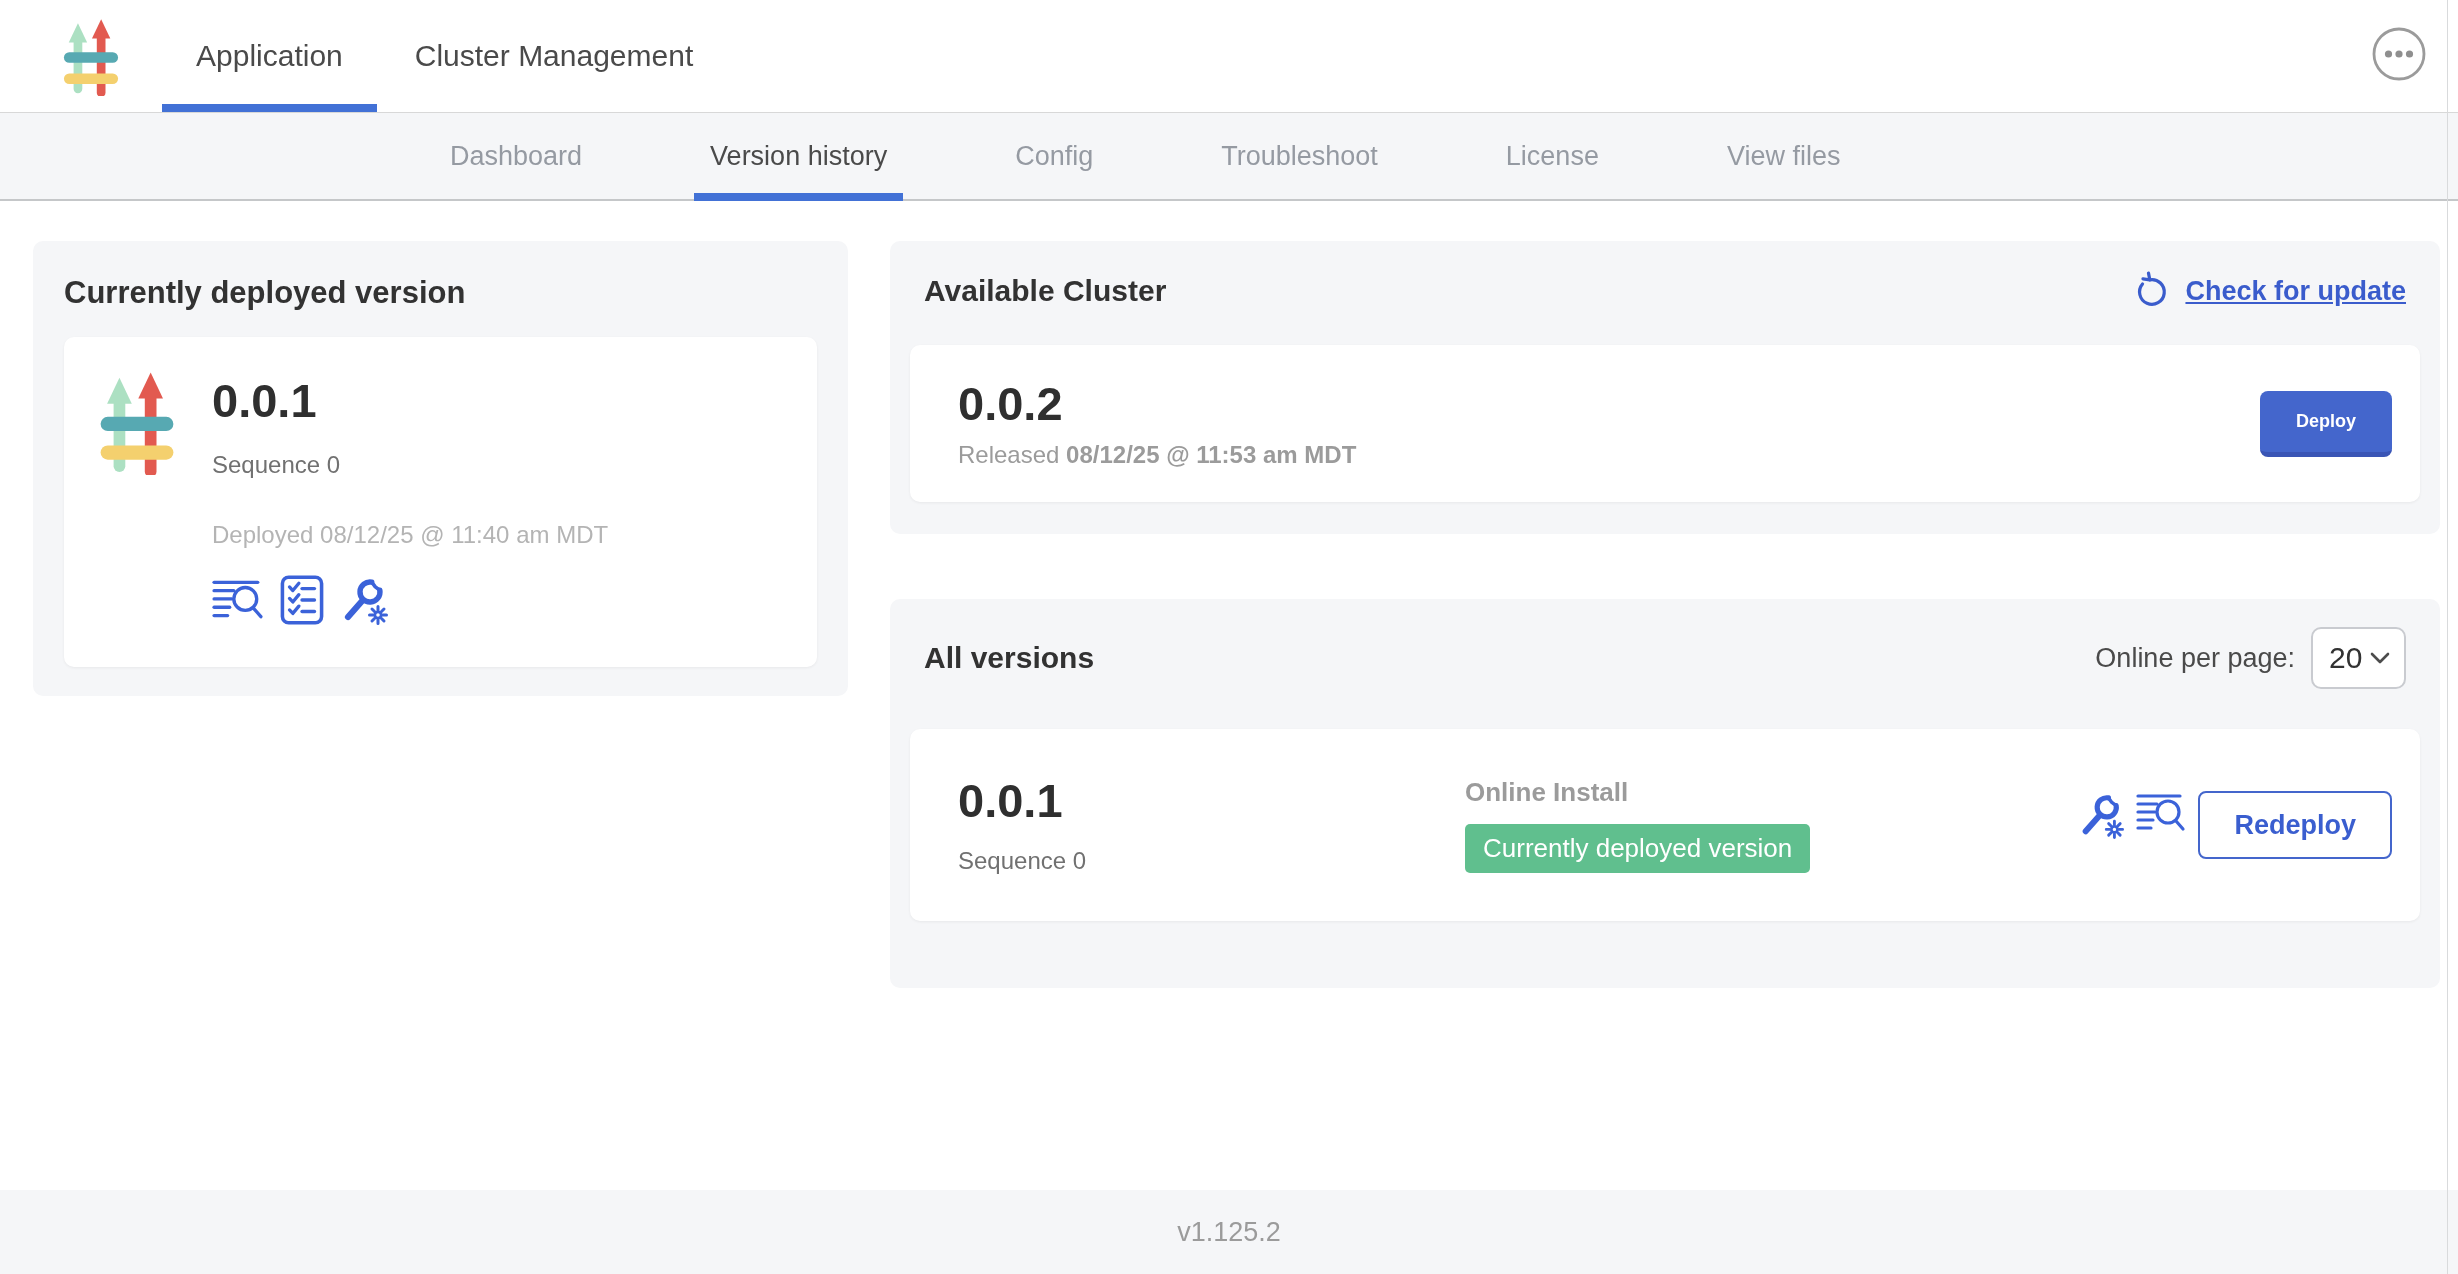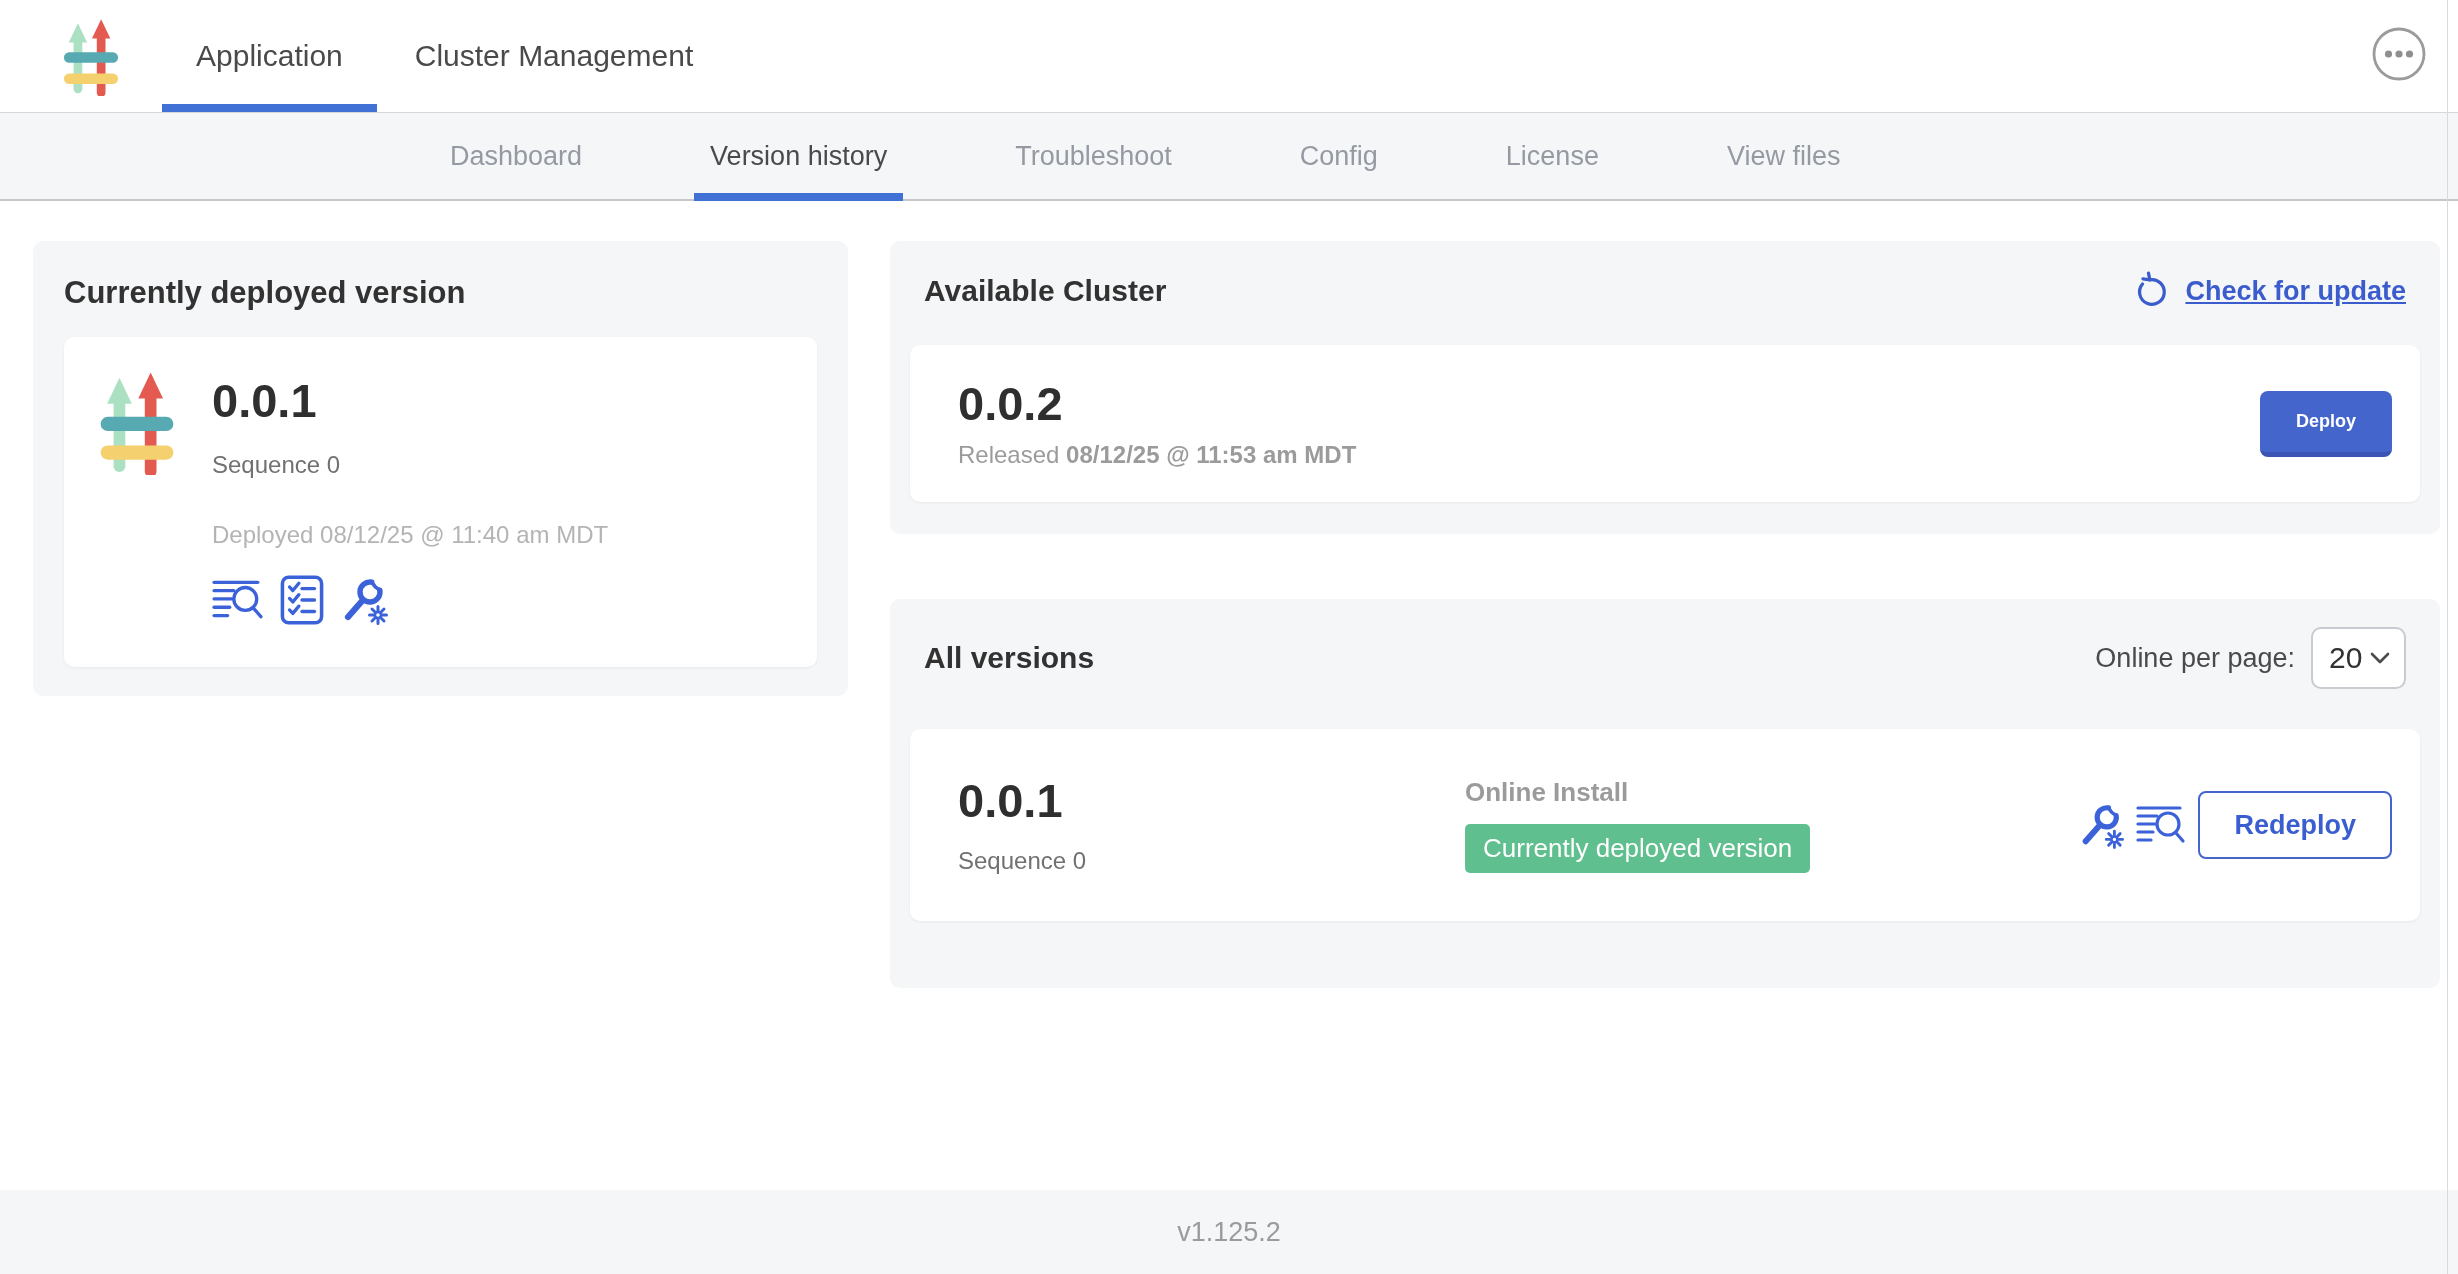--- a/index.html
+++ b/index.html
@@ -74,21 +74,21 @@
   .rpp-select { width:95px; height:62px; background:#fff; border:2px solid #c9cbd0; border-radius:10px;
                 display:flex; align-items:center; justify-content:space-between; padding:0 14px 0 16px;
                 font-size:30px; color:#323232; cursor:pointer; }
 
   .version-row { margin-top:40px; height:192px; }
   .row-left { flex:0 0 507px; }
   .row-mid {  }
   .install-type { font-size:26px; font-weight:600; color:#9b9b9b; }
   .badge-green { display:inline-block; margin-top:16px; background:#60bf8e; color:#fff;
                  font-size:26px; padding:9px 18px; border-radius:5px; }
-  .row-right { margin-left:auto; display:flex; align-items:center; gap:12px; }
+  .row-right { margin-left:auto; display:flex; align-items:flex-start; gap:12px; }
 
   
   .footer { flex:0 0 84px; background:#f5f6f8; display:flex; align-items:center; justify-content:center; }
   .footer-text { font-size:27px; color:#9b9b9b; }
 
   .hidden-defs { position:absolute; width:0; height:0; overflow:hidden; }
   svg { display:block; }
 </style>
 </head>
 <body>
@@ -187,24 +187,24 @@
   </div>
 
   <div class="subnav">
     <div class="subnav-tab">
         <span>Dashboard</span>
       </div>
     <div class="subnav-tab active">
         <span>Version history</span>
       </div>
     <div class="subnav-tab">
+        <span>Config</span>
+      </div>
+    <div class="subnav-tab">
         <span>Troubleshoot</span>
-      </div>
-    <div class="subnav-tab">
-        <span>Config</span>
       </div>
     <div class="subnav-tab">
         <span>License</span>
       </div>
     <div class="subnav-tab">
         <span>View files</span>
       </div>
   </div>
 
   <div class="main">

